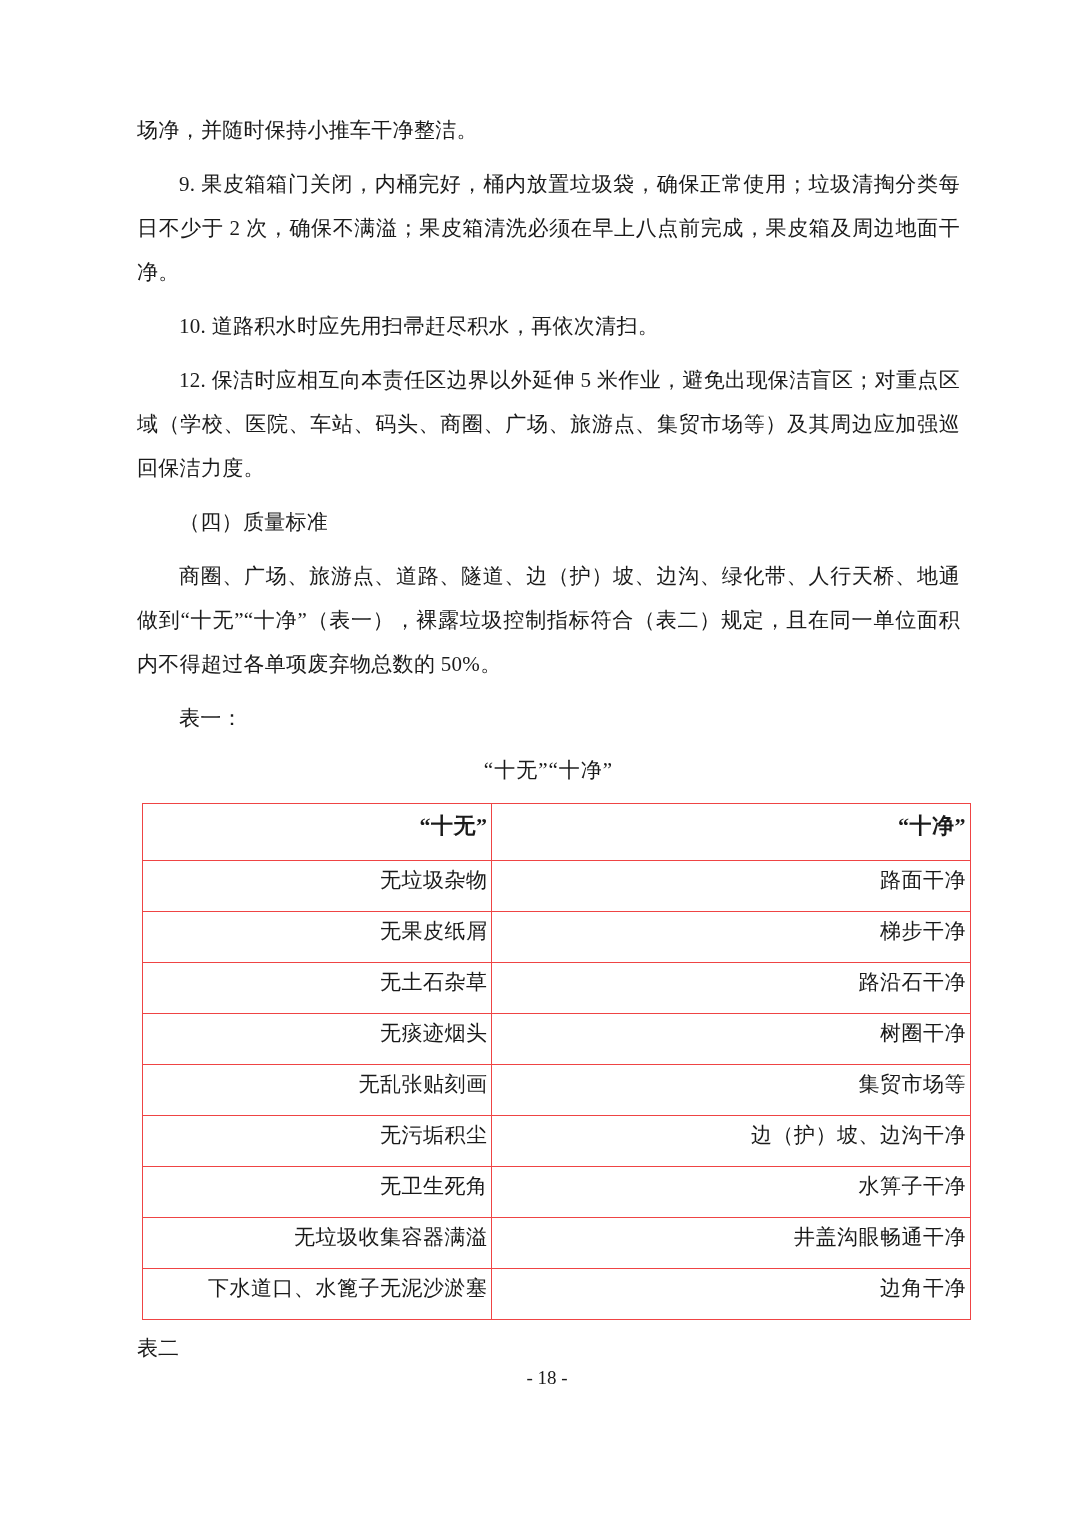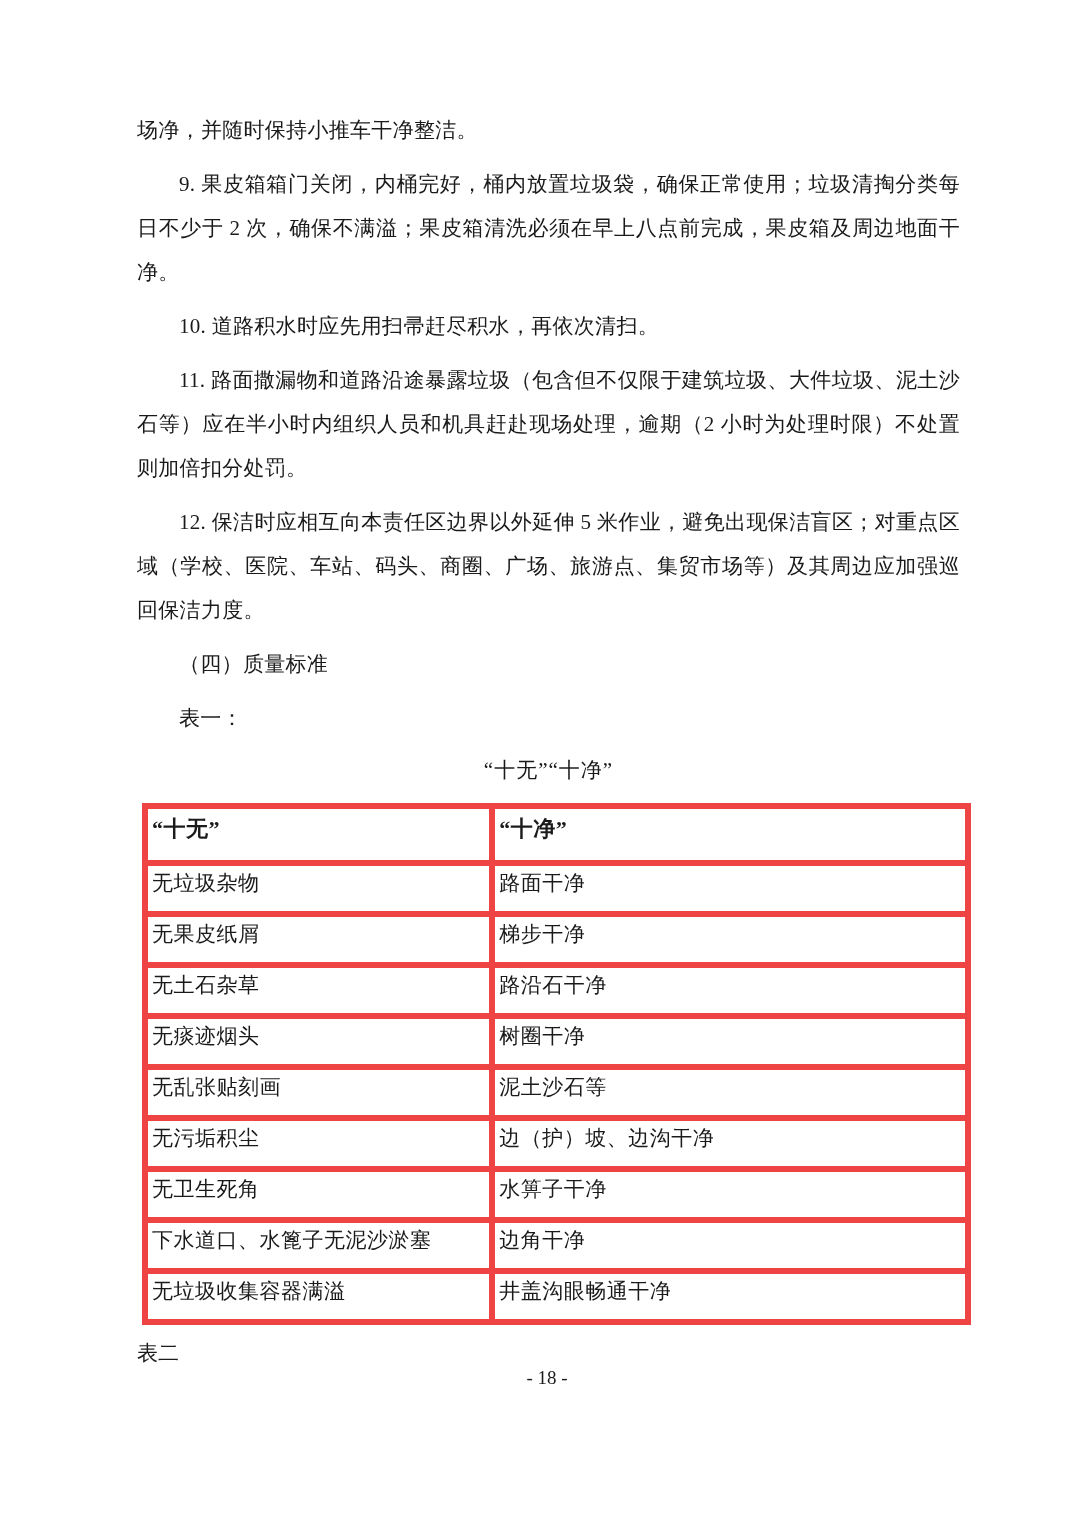--- a/index.html
+++ b/index.html
@@ -36,22 +36,22 @@
   table.t1 {
     width: 829px;
     margin-left: 10px;
     margin-top: 8px;
     border-collapse: collapse;
     table-layout: fixed;
   }
   table.t1 col.c1 { width: 42.2%; }
   table.t1 col.c2 { width: 57.8%; }
   table.t1 th, table.t1 td {
-    border: 6px solid #ef4444;
-    text-align: left;
+    border: 1px solid #ef4444;
+    text-align: right;
     vertical-align: middle;
     font-size: 21px;
     padding: 0 4px 12px 4px;
     letter-spacing: 0.5px;
   }
   table.t1 th {
     height: 57px;
     font-weight: bold;
     font-size: 22px;
   }
@@ -73,23 +73,23 @@
 </style>
 </head>
 <body>
 
 <div class="page">
   <div class="content">
 
     <p class="para">场净，并随时保持小推车干净整洁。</p>
     <p class="para indent">9. 果皮箱箱门关闭，内桶完好，桶内放置垃圾袋，确保正常使用；垃圾清掏分类每日不少于 2 次，确保不满溢；果皮箱清洗必须在早上八点前完成，果皮箱及周边地面干净。</p>
     <p class="para indent">10. 道路积水时应先用扫帚赶尽积水，再依次清扫。</p>
-    <p class="para indent">11. 路面撒漏物和道路沿途暴露垃圾（包含但不仅限于建筑垃圾、大件垃圾、泥土沙石等）应在半小时内组织人员和机具赶赴现场处理，逾期（2 小时为处理时限）不处置则加倍扣分处罚。</p>
     <p class="para indent">12. 保洁时应相互向本责任区边界以外延伸 5 米作业，避免出现保洁盲区；对重点区域（学校、医院、车站、码头、商圈、广场、旅游点、集贸市场等）及其周边应加强巡回保洁力度。</p>
     <p class="para indent">（四）质量标准</p>
+    <p class="para indent">商圈、广场、旅游点、道路、隧道、边（护）坡、边沟、绿化带、人行天桥、地通做到“十无”“十净”（表一），裸露垃圾控制指标符合（表二）规定，且在同一单位面积内不得超过各单项废弃物总数的 50%。</p>
     <p class="para indent">表一：</p>
 
     <div class="table-title">“十无”“十净”</div>
 
     <table class="t1">
       <colgroup>
           <col class="c1">
           <col class="c2">
         </colgroup>
       <thead>
@@ -110,37 +110,37 @@
         <tr>
           <td>无土石杂草</td>
           <td>路沿石干净</td>
         </tr>
         <tr>
           <td>无痰迹烟头</td>
           <td>树圈干净</td>
         </tr>
         <tr>
           <td>无乱张贴刻画</td>
-          <td>泥土沙石等</td>
+          <td>集贸市场等</td>
         </tr>
         <tr>
           <td>无污垢积尘</td>
           <td>边（护）坡、边沟干净</td>
         </tr>
         <tr>
           <td>无卫生死角</td>
           <td>水箅子干净</td>
         </tr>
         <tr>
+          <td>无垃圾收集容器满溢</td>
+          <td>井盖沟眼畅通干净</td>
+        </tr>
+        <tr>
           <td>下水道口、水篦子无泥沙淤塞</td>
           <td>边角干净</td>
-        </tr>
-        <tr>
-          <td>无垃圾收集容器满溢</td>
-          <td>井盖沟眼畅通干净</td>
         </tr>
       </tbody>
     </table>
 
     <div class="table2-label">表二</div>
   </div>
 
   <div class="footer">- 18 -</div>
 </div>
 

